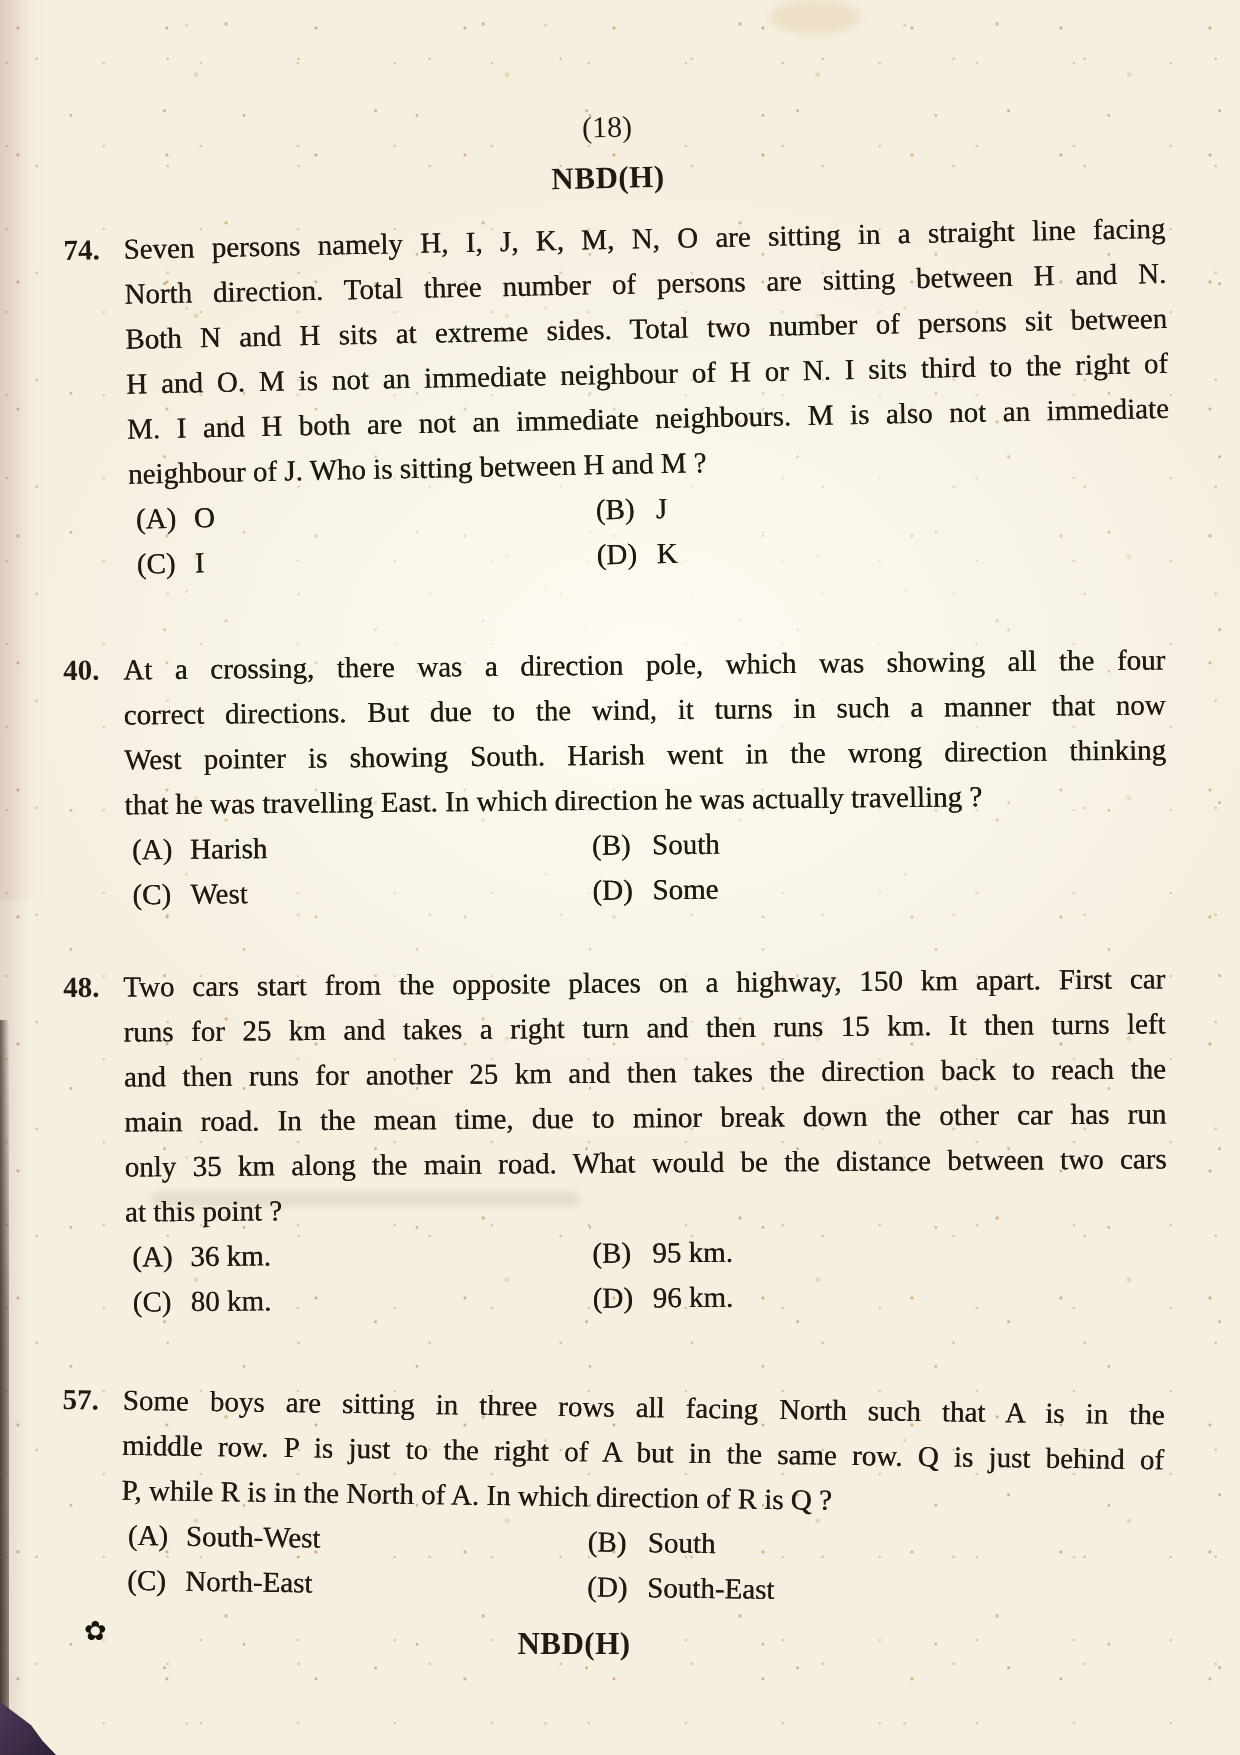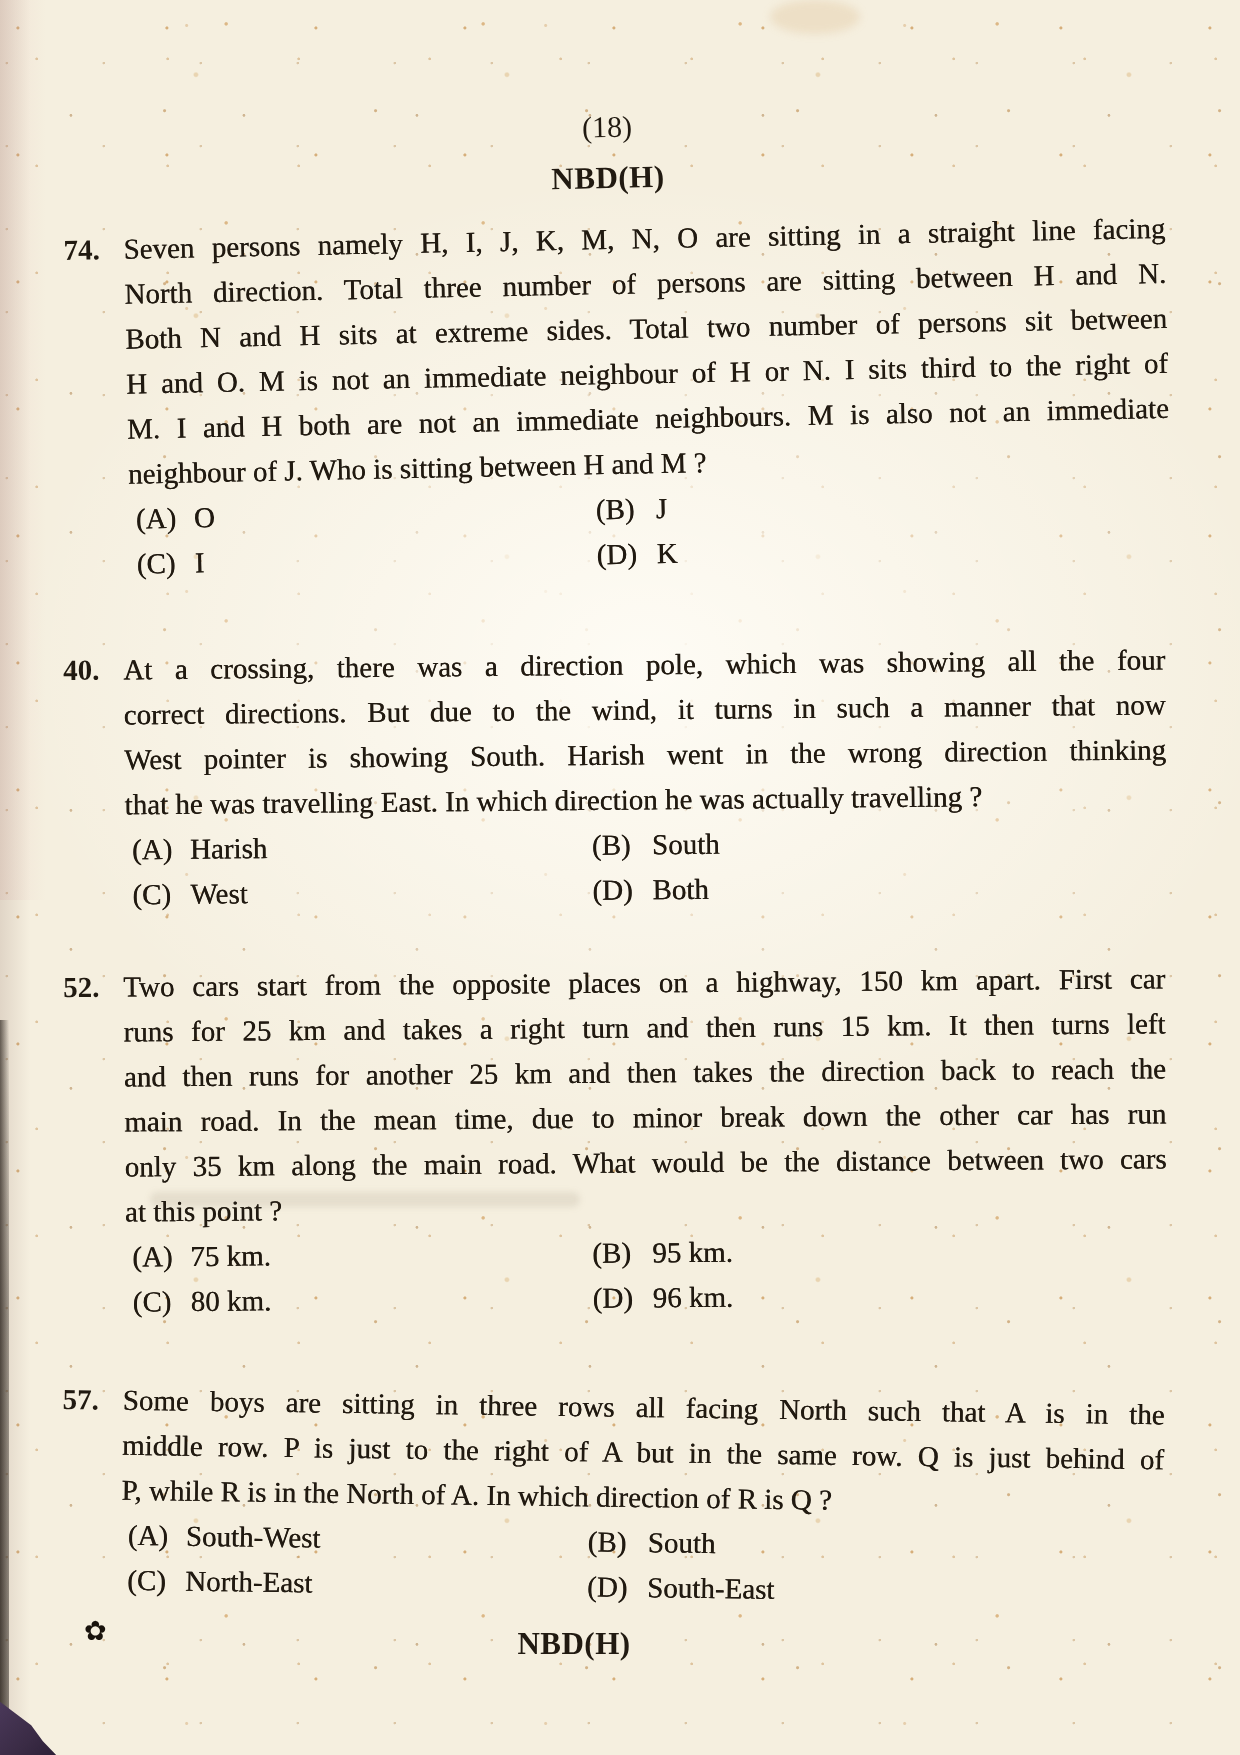--- a/index.html
+++ b/index.html
@@ -133,38 +133,38 @@
               <span class="opttext">South</span>
             </div>
           </div>
           <div class="optrow">
             <div class="optcell">
               <span class="optletter">(C)</span>
               <span class="opttext">West</span>
             </div>
             <div class="optcell">
               <span class="optletter">(D)</span>
-              <span class="opttext">Both</span>
+              <span class="opttext">Some</span>
             </div>
           </div>
         </div>
       </section>
       <section class="question q2">
-        <div class="qnum">52.</div>
+        <div class="qnum">48.</div>
         <div class="qtext">
           <div class="jline">Two cars start from the opposite places on a highway, 150 km apart. First car</div>
           <div class="jline">runs for 25 km and takes a right turn and then runs 15 km. It then turns left</div>
           <div class="jline">and then runs for another 25 km and then takes the direction back to reach the</div>
           <div class="jline">main road. In the mean time, due to minor break down the other car has run</div>
           <div class="jline">only 35 km along the main road. What would be the distance between two cars</div>
           <div class="lline">at this point ?</div>
           <div class="optrow">
             <div class="optcell">
               <span class="optletter">(A)</span>
-              <span class="opttext">75 km.</span>
+              <span class="opttext">36 km.</span>
             </div>
             <div class="optcell">
               <span class="optletter">(B)</span>
               <span class="opttext">95 km.</span>
             </div>
           </div>
           <div class="optrow">
             <div class="optcell">
               <span class="optletter">(C)</span>
               <span class="opttext">80 km.</span>

